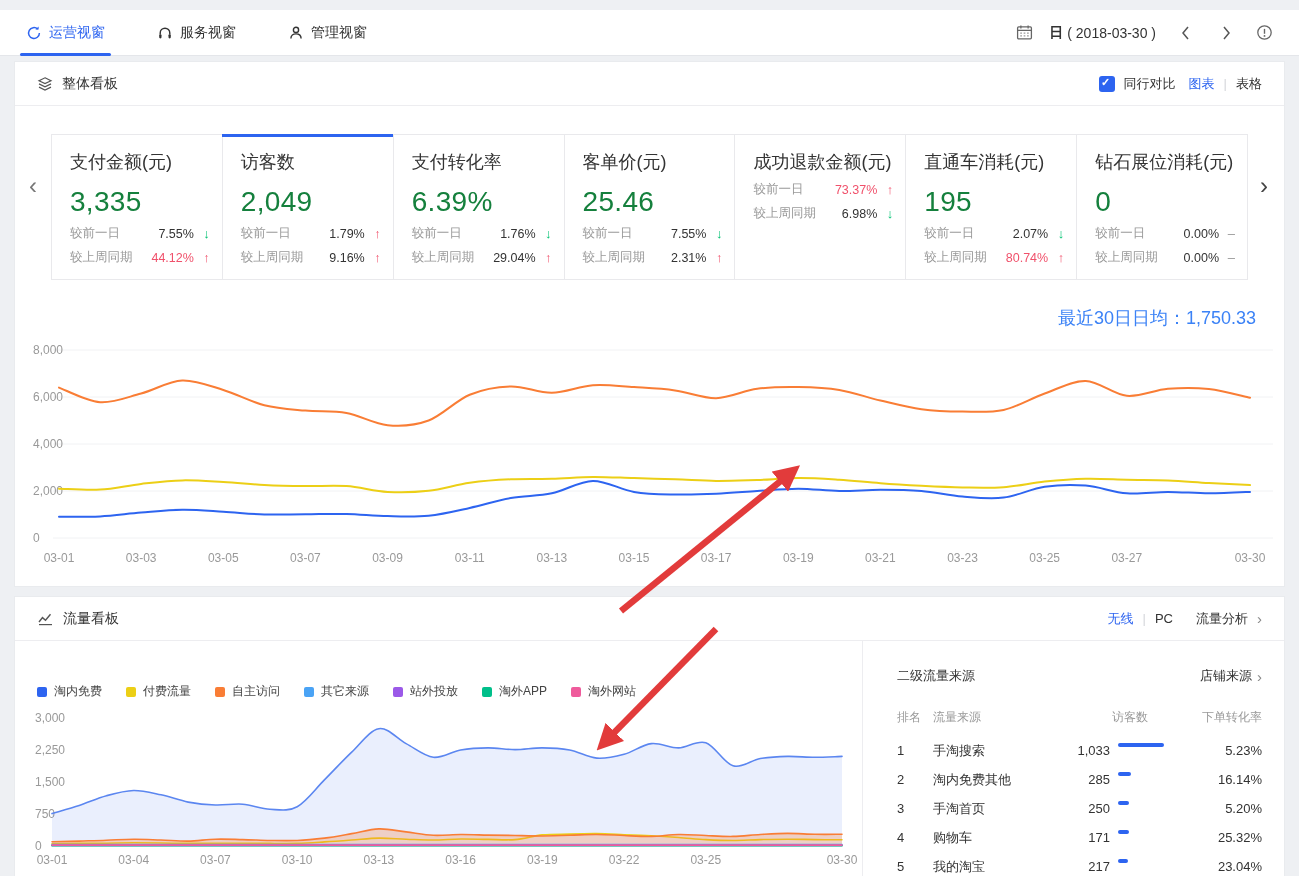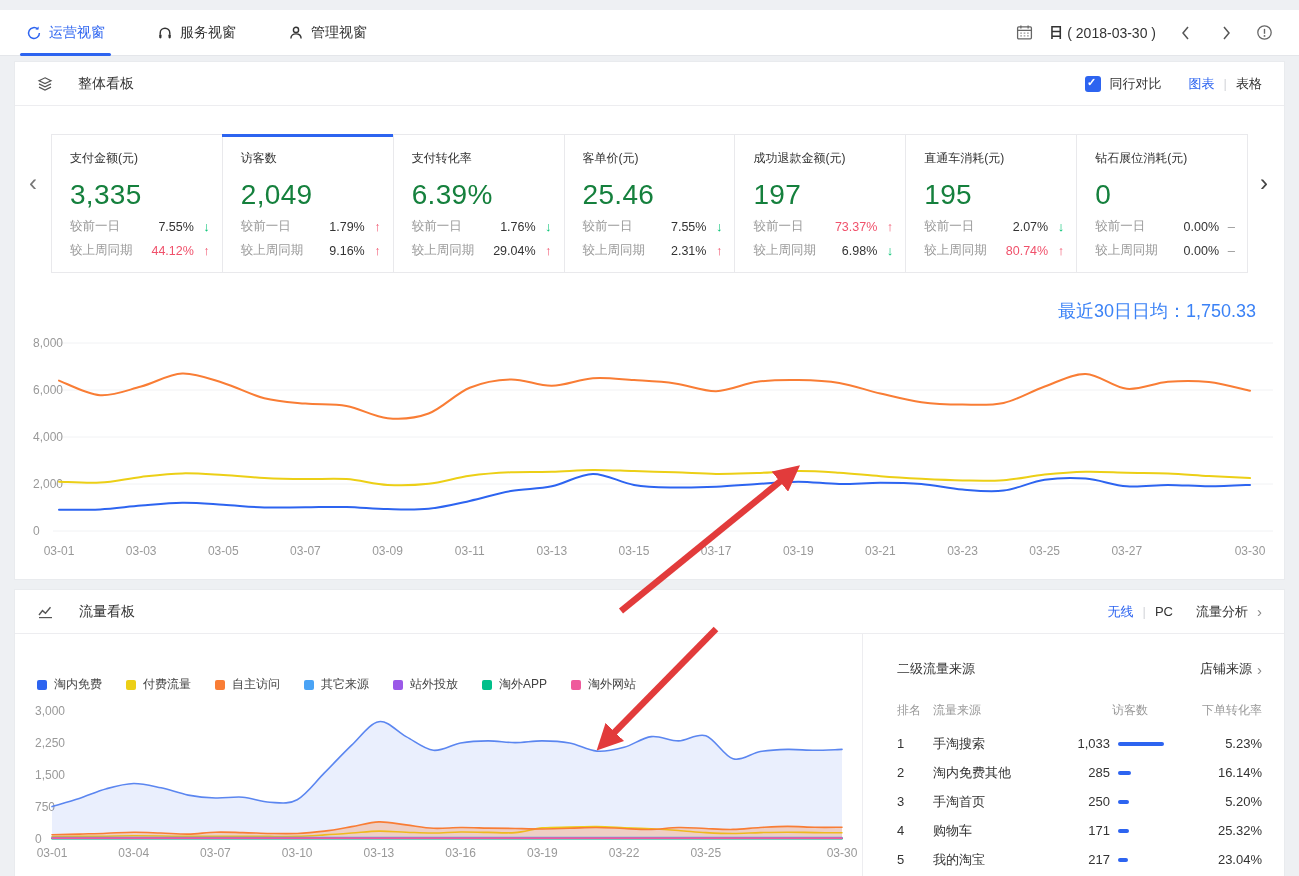--- a/index.html
+++ b/index.html
@@ -12,34 +12,34 @@
   .tab.active::after{content:'';position:absolute;left:-6px;right:-6px;bottom:0;height:3px;background:#2d64f0;border-radius:2px}
   .topbar-right{margin-left:auto;display:flex;align-items:center;gap:16px;font-size:14px;color:#333}
   .date-text{display:flex;align-items:center;gap:4px}
   .date-gran{font-weight:bold}
   .nav-arrow{display:flex;align-items:center;cursor:pointer;padding:0 8px}
   
   .panel{background:#fff;margin:0 14px;border:1px solid #e9ebee}
   #panel-overview{margin-top:5px;padding-bottom:14px}
   #panel-traffic{margin-top:9px;height:340px}
   .p-header{height:44px;border-bottom:1px solid #ededf0;display:flex;align-items:center;padding:0 22px;font-size:14px;color:#333}
-  .ph-title{display:flex;gap:25px;align-items:center}
+  .ph-title{display:flex;gap:9px;align-items:center}
   .p-header-right{margin-left:auto;display:flex;align-items:center;gap:9px;font-size:13px}
   .blue{color:#2d64f0}
   .divider{color:#d4d6da}
   .checkbox{width:16px;height:16px;background:#2d64f0;border-radius:3px;position:relative;cursor:pointer}
   .checkbox::after{content:'✓';position:absolute;left:2.5px;top:0.5px;color:#fff;font-size:11px;font-weight:bold}
   .link-arrow{color:#888;font-size:15px}
   
   .cards-wrap{position:relative;padding:28px 36px 0}
   .cards{display:flex}
   .mcard{flex:1;border:1px solid #e9e9ec;margin-left:-1px;padding:15px 0 13px 18px;position:relative;background:#fff;cursor:pointer}
   .mcard:first-child{margin-left:0}
   .mcard.selected::before{content:'';position:absolute;top:-1px;left:-1px;right:-1px;height:3px;background:#2d64f0}
-  .m-name{font-size:12px;color:#333}
+  .m-name{font-size:18px;color:#333}
   .m-value{font-size:28px;color:#15803d;margin-top:12px;letter-spacing:.3px}
   .m-row{display:flex;align-items:center;font-size:12.5px;color:#999;margin-top:7px;padding-right:12px}
   .m-row .chg{margin-left:auto;color:#333}
   .chg.hl{color:#f0516b}
   .arr{width:16px;text-align:right;font-weight:bold;font-size:13px}
   .arr.up{color:#f0516b}.arr.down{color:#00c271}.arr.flat{color:#999;font-weight:normal}
   .cards-nav{position:absolute;top:46%;transform:translateY(-50%);font-size:24px;color:#777;cursor:pointer;line-height:1}
   .cards-nav.prev{left:14px}
   .cards-nav.next{right:16px;color:#444}
   
@@ -54,21 +54,21 @@
   .t-left-title{font-size:13px;color:#333;margin-left:16px}
   .t-legend{display:flex;margin:16px 0 0 16px;font-size:12px;color:#444}
   .t-legend .lg-item{margin-right:24px}
   .t-right{flex:1;padding:26px 22px 0 34px}
   .t-right-head{display:flex;align-items:center;font-size:13px;color:#333}
   .t-link{margin-left:auto;display:flex;align-items:center;gap:5px;cursor:pointer}
   .t-th{display:grid;grid-template-columns:36px 1fr 122px 86px;color:#999;font-size:12px;margin-top:24px}
   .t-th .th-vis{text-align:right;padding-right:28px}
   .t-th .th-conv{text-align:right}
   .t-tr{display:grid;grid-template-columns:36px 1fr 122px 86px;height:29px;align-items:center;color:#333;font-size:13px}
-  .visit-cell{display:flex;align-items:center}
+  .visit-cell{display:flex;align-items:flex-start}
   .visit-num{width:56px;text-align:right}
   .visit-bar{margin-left:8px;height:4px;border-radius:2px;background:#2d64f0}
   .conv-cell{text-align:right}
   .overlay{position:absolute;left:0;top:0;pointer-events:none;z-index:40}
   .icon{display:inline-flex;align-items:center}
 </style>
 </head>
 <body>
 
 <div class="topbar">
@@ -140,21 +140,21 @@
         <svg width="16" height="16" viewBox="0 0 16 16">
             <path d="M8 1.8 14 4.7 8 7.6 2 4.7z" fill="none" stroke="#555" stroke-width="1.2"></path>
             <path d="M2 7.9l6 2.9 6-2.9" fill="none" stroke="#555" stroke-width="1.2"></path>
             <path d="M2 11.1l6 2.9 6-2.9" fill="none" stroke="#555" stroke-width="1.2"></path>
           </svg>
       </span>
       <span>整体看板</span>
     </span>
     <span class="p-header-right">
       <span class="checkbox"></span>
-      <span style="margin-right:18px">同行对比</span>
+      <span style="margin-right:4px">同行对比</span>
       <span class="blue">图表</span>
       <span class="divider">|</span>
       <span>表格</span>
     </span>
   </div>
 
   <div class="cards-wrap">
     <span class="cards-nav prev">‹</span>
     <div class="cards" id="cards">
         <div class="mcard">
@@ -208,21 +208,20 @@
             <span class="arr down">↓</span>
           </div>
           <div class="m-row">
             <span>较上周同期</span>
             <span class="chg">2.31%</span>
             <span class="arr up">↑</span>
           </div>
         </div>
         <div class="mcard">
           <div class="m-name">成功退款金额(元)</div>
-          <div class="m-value">197</div>
           <div class="m-row">
             <span>较前一日</span>
             <span class="chg hl">73.37%</span>
             <span class="arr up">↑</span>
           </div>
           <div class="m-row">
             <span>较上周同期</span>
             <span class="chg">6.98%</span>
             <span class="arr down">↓</span>
           </div>

